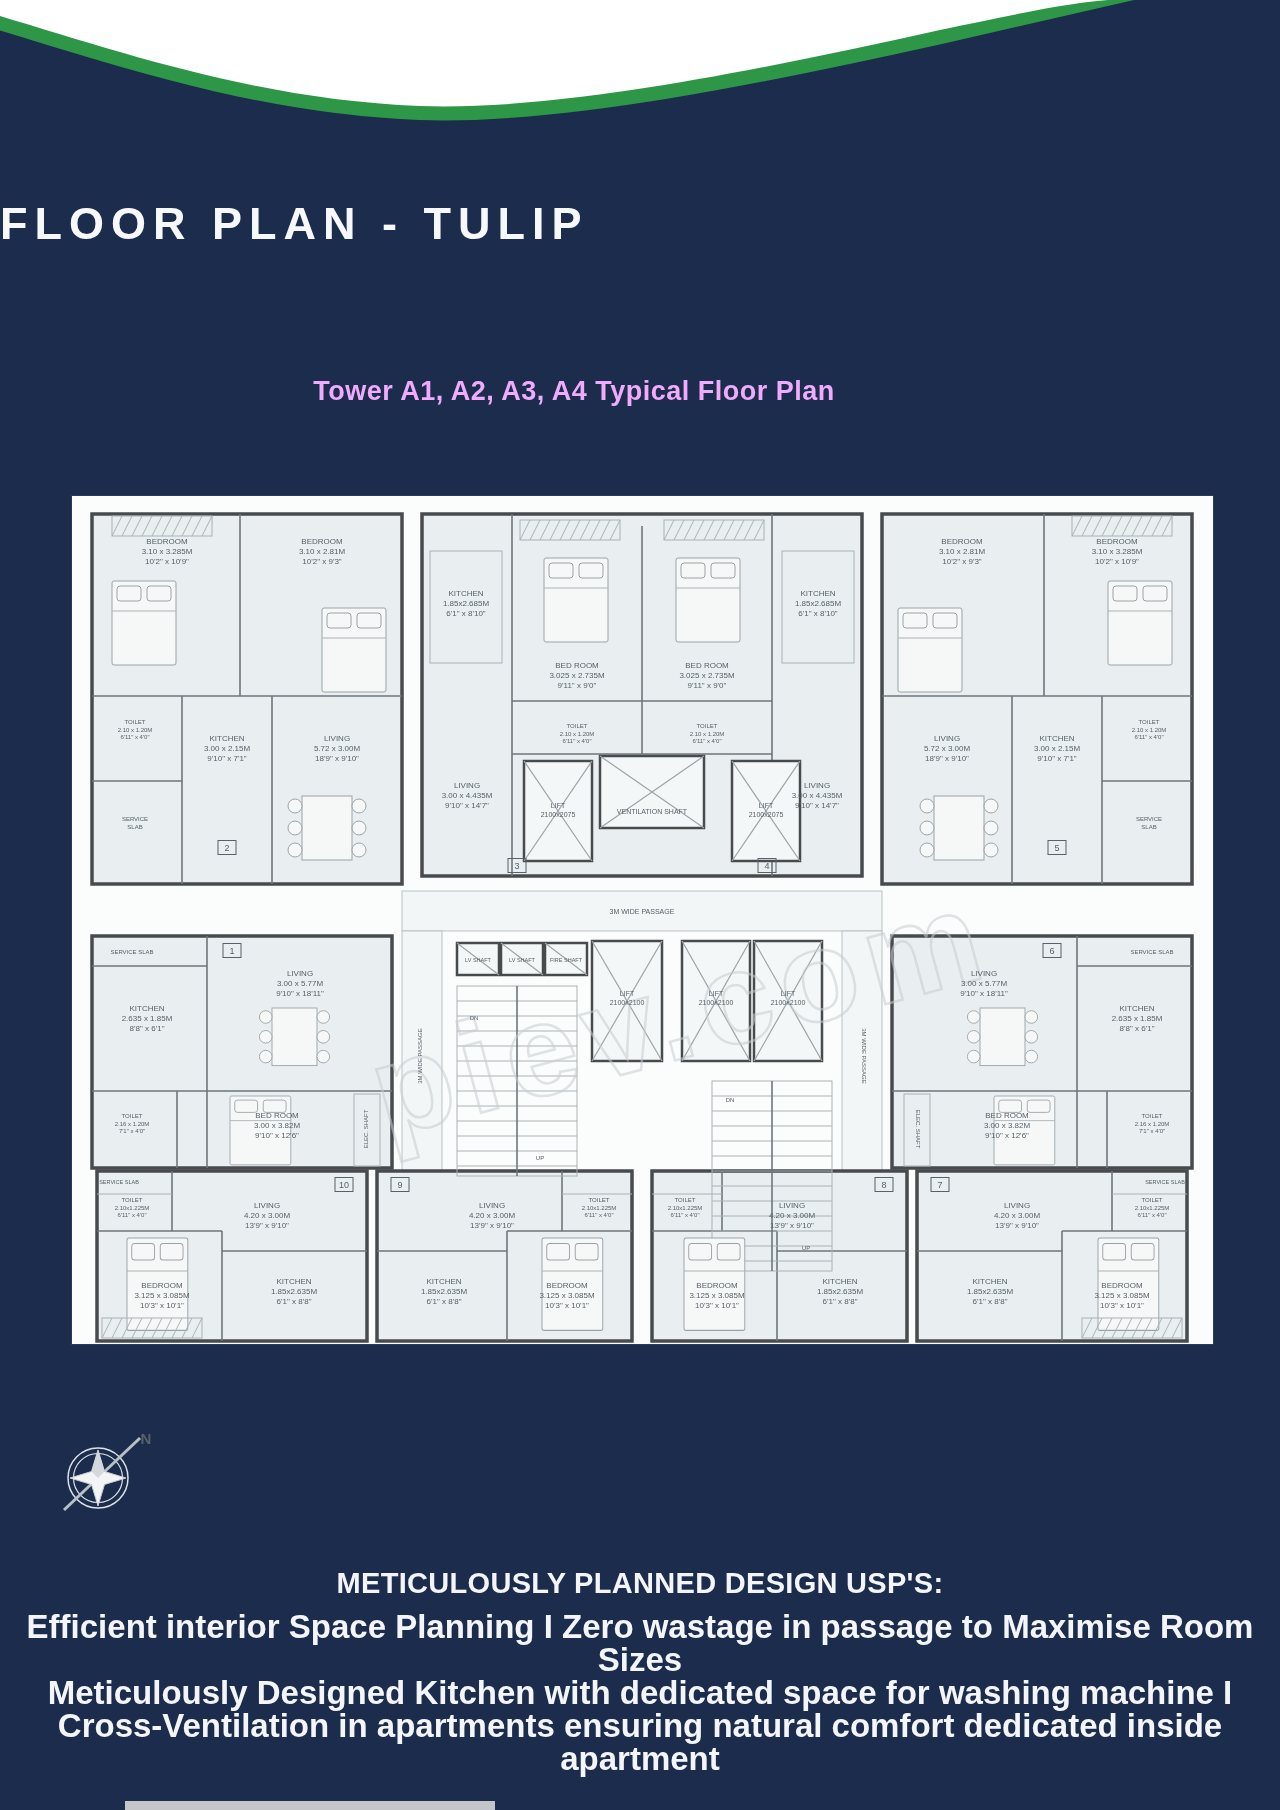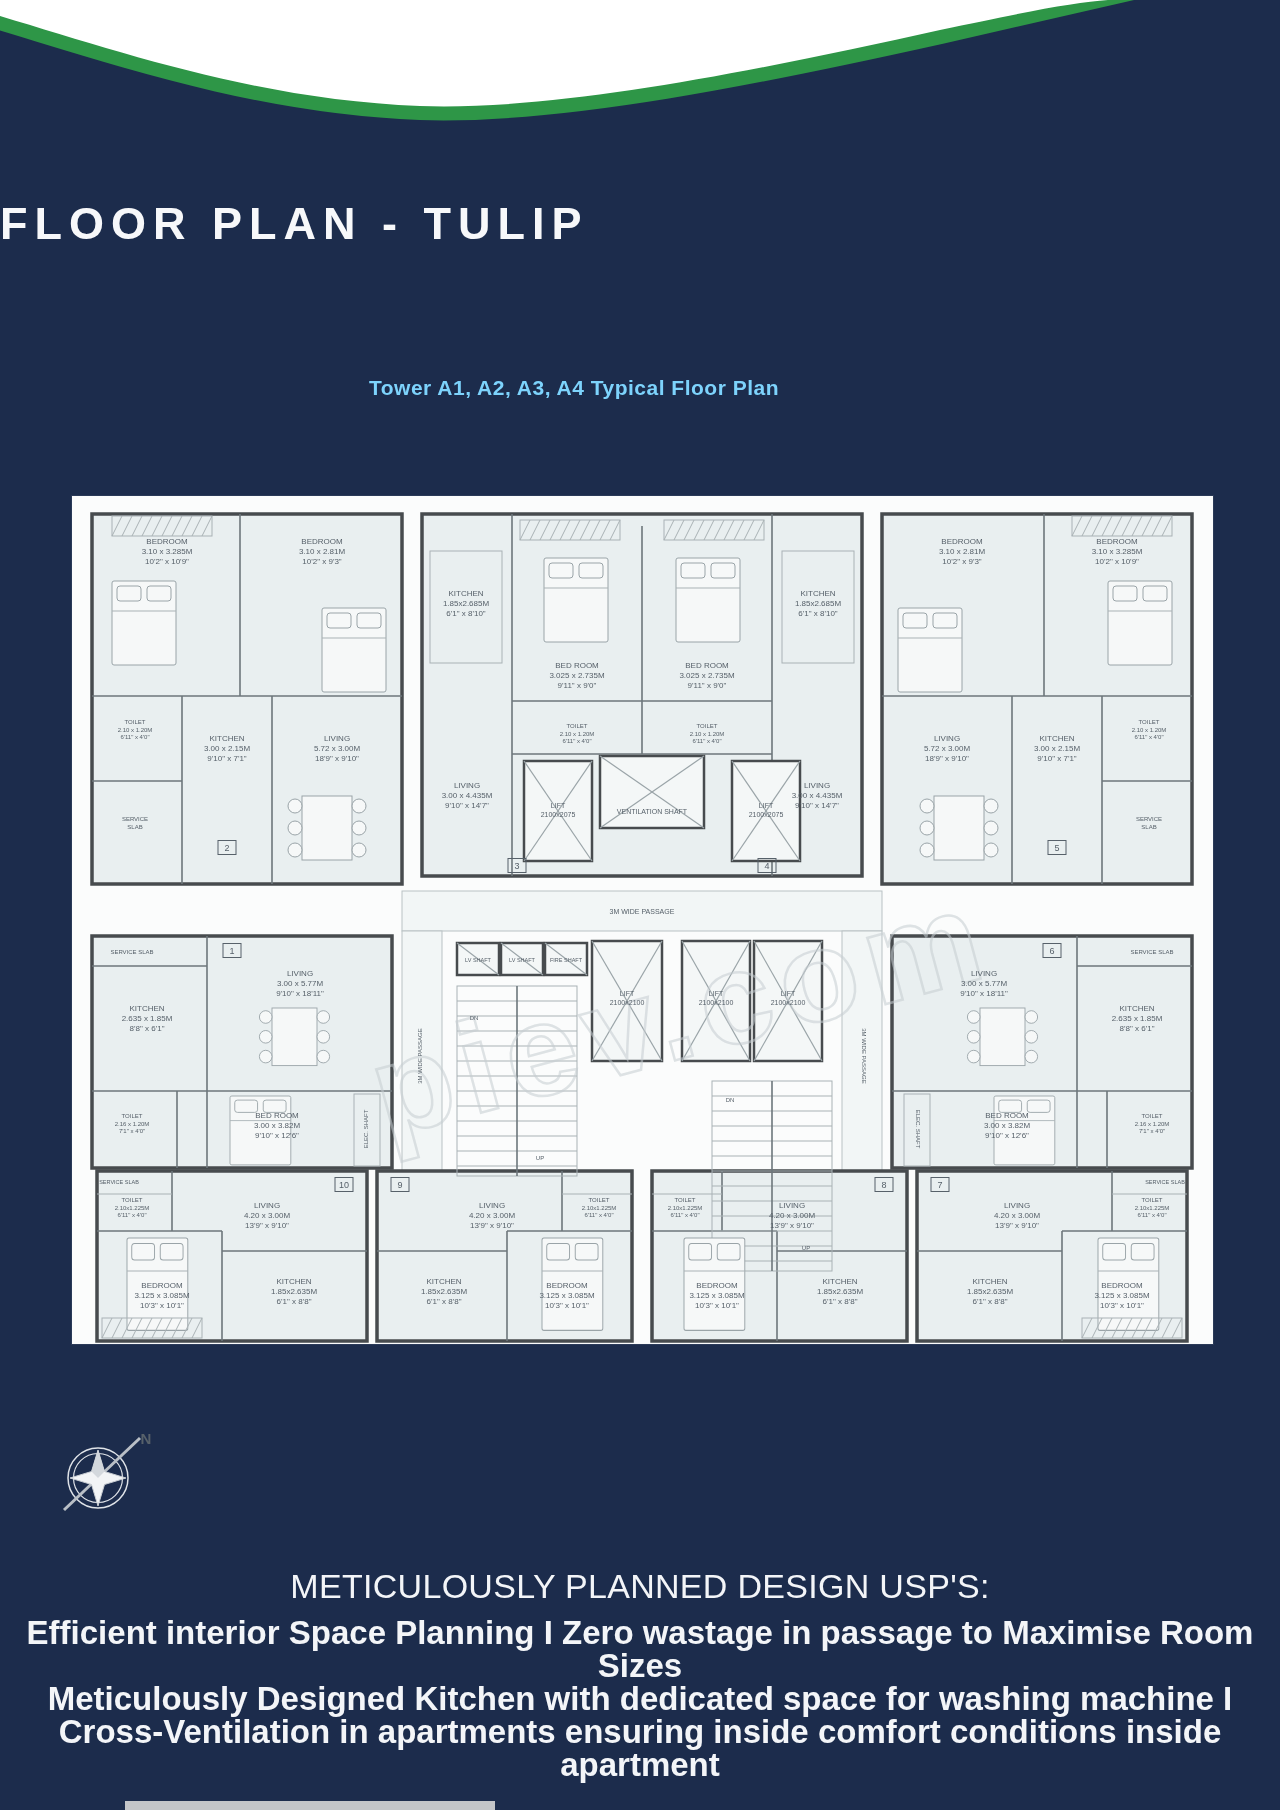--- a/index.html
+++ b/index.html
@@ -8,41 +8,41 @@
     background:#1c2c4c;
     font-family:"Liberation Sans",sans-serif;
   }
   .wave{position:absolute;top:0;left:0;width:1280px;height:160px;}
   .page-title{
     position:absolute;top:198px;left:0;width:1280px;text-align:left;
     color:#f7f8fa;font-size:45px;font-weight:700;letter-spacing:7px;
   }
   .page-subtitle{
     position:absolute;top:376px;left:0;width:1148px;text-align:center;
-    color:#7dd3fc;font-size:21px;font-weight:700;letter-spacing:0.5px;
+    color:#f0abfc;font-size:27px;font-weight:700;letter-spacing:0.5px;
   }
   .plan-wrap{
     position:absolute;left:72px;top:496px;width:1141px;height:848px;
     background:#fbfcfc;box-shadow:0 0 0 1px #2a3a58;
   }
   .plan-wrap svg{display:block;width:100%;height:100%;}
   svg text{fill:#57616a;font-family:"Liberation Sans",sans-serif;}
   .room{fill:#e9eff0;stroke:#474b4e;stroke-width:3.5;}
   .iw{stroke:#6d767b;stroke-width:1.6;fill:none;}
   .tn{stroke:#a9b2b5;stroke-width:1;fill:none;}
   .xb{fill:#f4f7f7;stroke:#474b4e;stroke-width:2.5;}
   .xl{stroke:#9aa4a8;stroke-width:1.2;}
   .corr{fill:#f2f6f6;stroke:#b9c1c4;stroke-width:1;}
   .furn{fill:#f6f8f8;stroke:#9aa4a8;stroke-width:1;}
   .wm{fill:none;stroke:#c6cdd1;stroke-width:2.5;opacity:.55;letter-spacing:10px;font-weight:700;}
   .compass{position:absolute;left:52px;top:1424px;width:112px;height:102px;}
   .usp{
     position:absolute;left:0;top:1567px;width:1280px;text-align:center;color:#f3f5f8;
   }
-  .usp .usp-heading{font-size:34px;font-weight:400;margin-bottom:10px;letter-spacing:0.3px;}
+  .usp .usp-heading{font-size:29px;font-weight:700;margin-bottom:10px;letter-spacing:0.3px;}
   .usp .usp-line{font-size:33px;line-height:33px;font-weight:700;}
   .edge-strip{position:absolute;left:125px;top:1801px;width:370px;height:9px;background:#d6d6d6;opacity:.9;}
 </style>
 </head>
 <body>
 
 <svg class="wave" viewBox="0 0 1280 160" aria-hidden="true">
   <path d="M0,16 C120,52 260,100 420,106 C560,111 760,70 940,30 C1030,10 1090,-4 1150,-18" fill="none" stroke="#2e9647" stroke-width="28"></path>
   <path d="M0,16 C120,52 260,100 420,106 C560,111 760,70 940,30 C1020,13 1075,2 1108,0 L0,0 Z" fill="#ffffff"></path>
 </svg>
@@ -481,16 +481,16 @@
   <line x1="12" y1="86" x2="88" y2="14" stroke="#b9bfc6" stroke-width="3"></line>
   <polygon points="46,26 52.5,47.5 74,54 52.5,60.5 46,82 39.5,60.5 18,54 39.5,47.5" fill="#f2f4f6" stroke="#c7ccd2" stroke-width="1"></polygon>
   <polygon points="46,26 52.5,47.5 46,54 39.5,47.5" fill="#d3d8dd"></polygon>
   <text x="94" y="20" font-size="15" font-weight="700" fill="#ffffff" text-anchor="middle">N</text>
 </svg>
 
 <div class="usp">
   <div class="usp-heading">METICULOUSLY PLANNED DESIGN USP'S:</div>
   <div class="usp-line">Efficient interior Space Planning I Zero wastage in passage to Maximise Room Sizes</div>
   <div class="usp-line">Meticulously Designed Kitchen with dedicated space for washing machine I</div>
-  <div class="usp-line">Cross-Ventilation in apartments ensuring inside comfort conditions inside apartment</div>
+  <div class="usp-line">Cross-Ventilation in apartments ensuring natural comfort dedicated inside apartment</div>
 </div>
 
 <div class="edge-strip"></div>
 
 </body></html>

